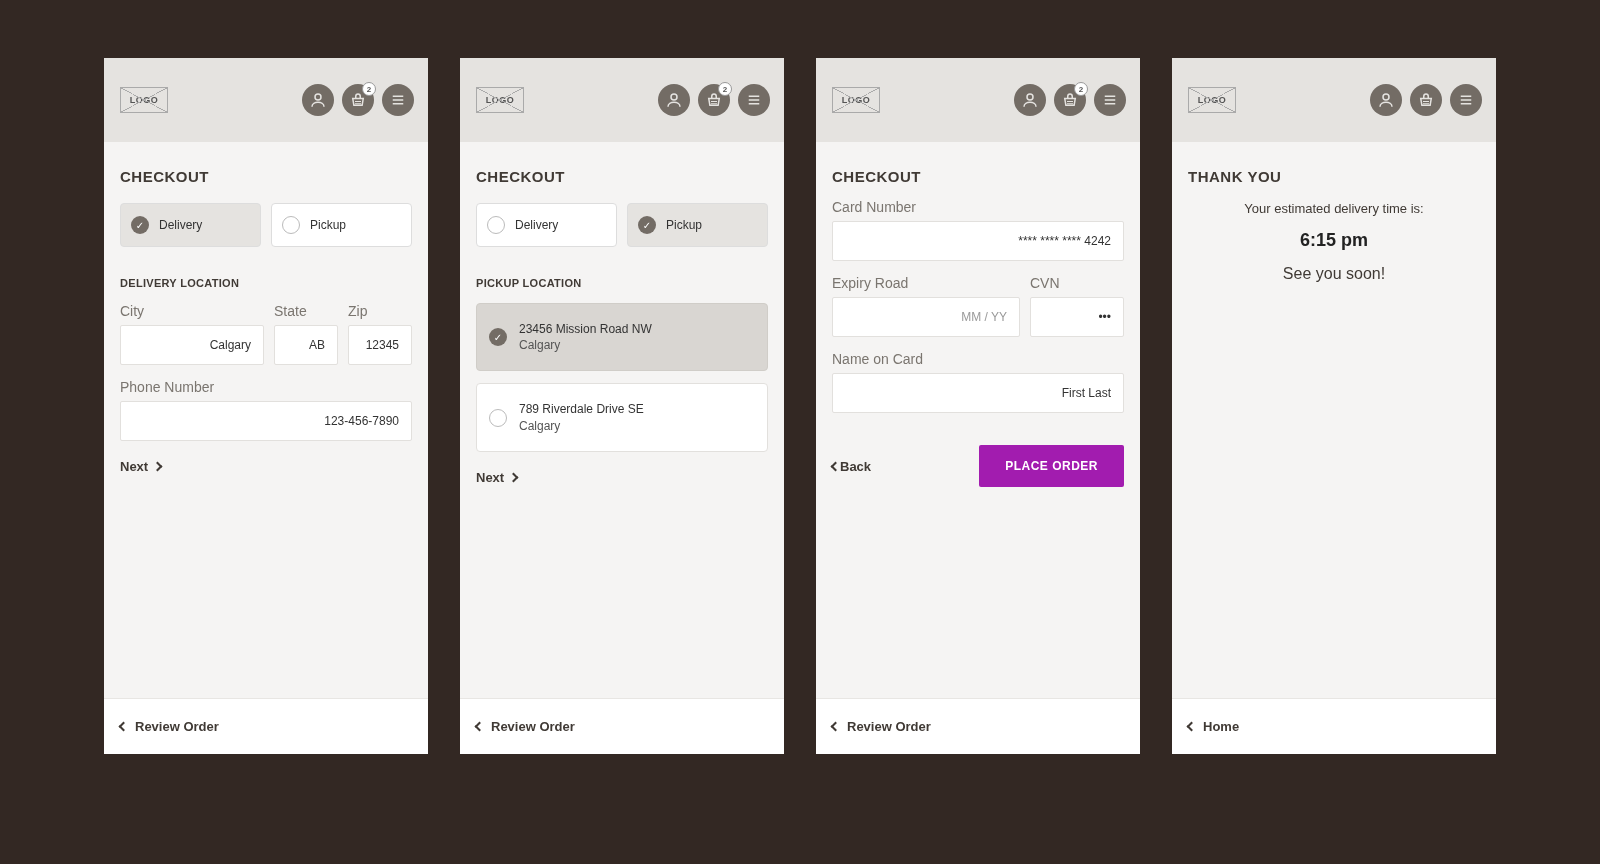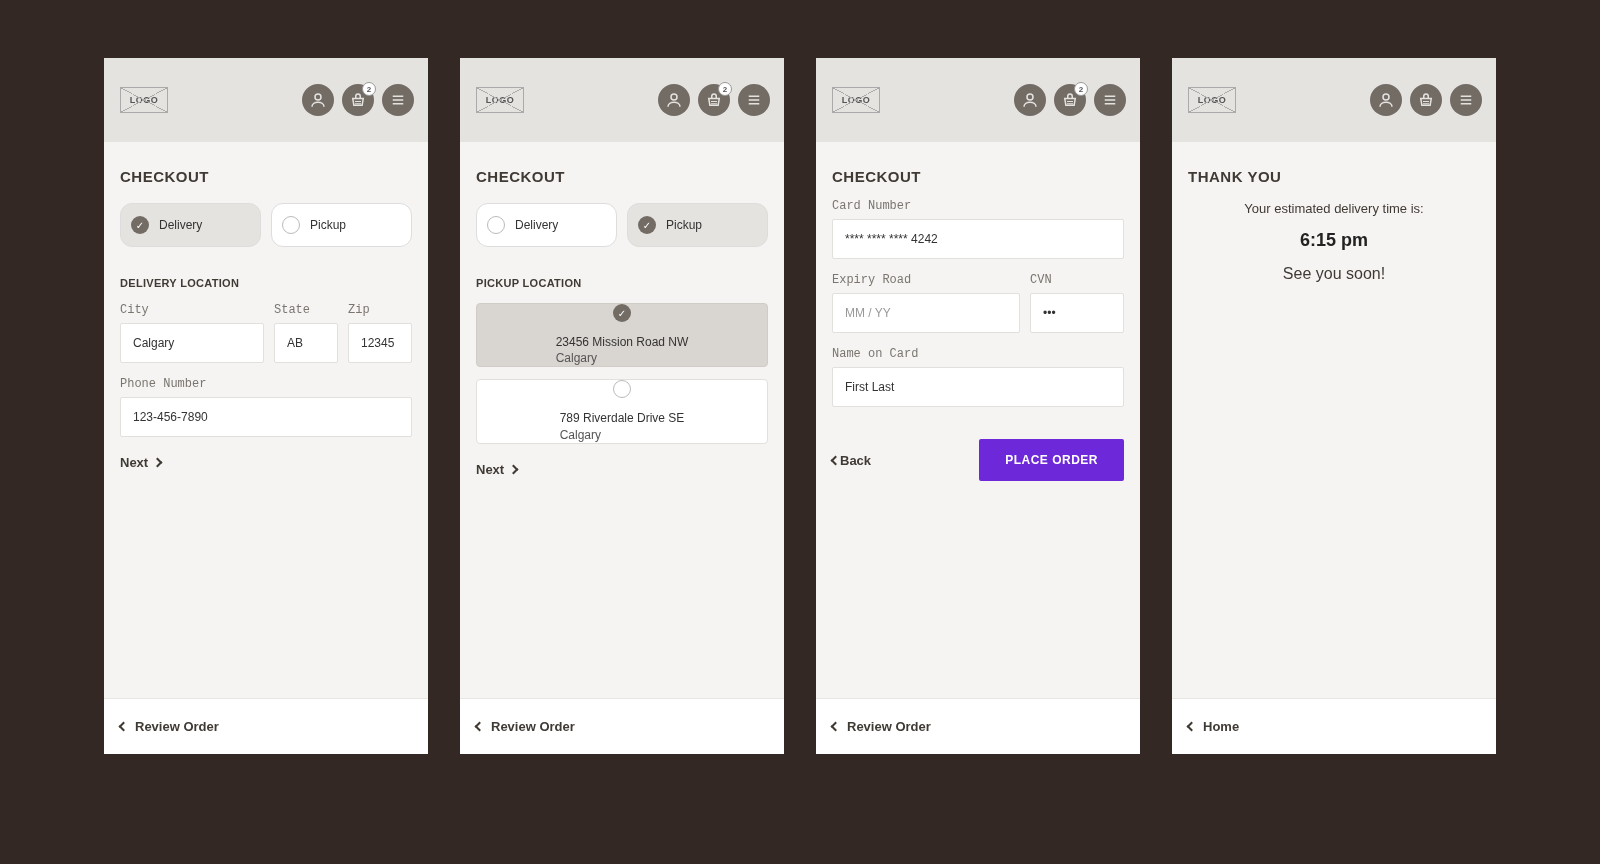--- a/index.html
+++ b/index.html
@@ -65,63 +65,62 @@
     font-size:8px;color:#555;font-weight:600;
     display:flex;align-items:center;justify-content:center;
   }
   .title {
     text-align:left; font-weight:700; letter-spacing:0.5px;
     color:#403a35; font-size:15px; margin-top:26px; margin-bottom:18px;
   }
   .content { padding: 0 16px; flex:1; }
   .seg { display:flex; gap:10px; }
   .seg-opt {
-    flex:1; height:44px; border:1px solid #ddd; border-radius:12px;
+    flex:1; height:44px; border:1px solid #ddd; border-radius:4px;
     background:#fff; display:flex; align-items:center; padding:0 10px; gap:10px;
     font-size:12px; color:#333;
   }
   .seg-opt.selected { background:#e5e3e0; }
   .radio { width:18px;height:18px;border-radius:50%;background:#fff;border:1px solid #bbb;display:flex;align-items:center;justify-content:center; flex-shrink:0;}
   .radio.on { background:#736c65; border:none; }
   .radio.on::after { content:"✓"; color:#fff; font-size:10px; }
   .section-label { font-size:11px; font-weight:700; letter-spacing:0.3px; color:#403a35; margin-top:30px; margin-bottom:14px;}
-  .fld-label { font-size:12px; color:#7a756f; margin-bottom:6px;font-family:Liberation Mono, monospace;}
+  .fld-label { font-size:14px; color:#7a756f; margin-bottom:6px;}
   .fld { margin-bottom:14px; }
   .input {
     width:100%; height:40px; border:1px solid #e2e0dd; background:#fff;
-    padding:0 12px; font-size:12px; color:#333; border-radius:2px;
+    padding:0 12px; font-size:12px; color:#333; border-radius:2px;text-align:right;
   }
   .input::placeholder { color:#999; }
   .row { display:flex; gap:10px; }
   .row .fld { flex:1; }
   .row .fld.small { flex:0 0 64px; }
   .next-row { display:flex; align-items:center; margin-top:18px; gap:6px; padding-right:2px;}
   .next-btn { font-size:13px; font-weight:700; color:#403a35; display:flex;align-items:center;gap:6px; cursor:pointer;}
   .chev { width:7px;height:7px;border-top:2px solid #403a35;border-right:2px solid #403a35;display:inline-block; }
   .chev.right { transform:rotate(45deg); }
   .chev.left  { transform:rotate(-135deg); }
   .footer {
     height:56px; background:#fff; border-top:1px solid #e8e6e3;
     display:flex; align-items:center; padding:0 16px;
   }
   .footer-link { font-size:13px; font-weight:700; color:#403a35; display:flex;align-items:center;gap:8px;}
   .footer-link .chev { border-color:#403a35; }
   
   .loc-item {
     border:1px solid #e2e0dd; border-radius:4px; background:#fff;
-    display:flex; align-items:center; gap:12px; padding:0 12px;
+    display:flex; align-items:center; gap:12px; padding:17px 12px;
     margin-bottom:12px;
-    flex-direction:column;
   }
   .loc-item.selected { background:#d9d6d2; border-color:#d0cdc8;}
   .loc-text { font-size:12px; color:#333; line-height:1.35;}
   .loc-text .sub { color:#555; }
   
   .btn-primary {
-    background:#6d28d9; color:#fff; font-size:12px; font-weight:700; letter-spacing:0.5px;
+    background:#a21caf; color:#fff; font-size:12px; font-weight:700; letter-spacing:0.5px;
     border:none; height:42px; padding:0 26px; border-radius:2px;
   }
   .pay-actions { display:flex; justify-content:space-between; align-items:center; margin-top:32px;}
   .back-link { font-size:13px; font-weight:700; color:#403a35; display:flex;align-items:center;gap:1px;}
   
   .ty-sub { text-align:center; font-size:13px; color:#403a35; margin-top:-2px;}
   .ty-time { text-align:center; font-size:18px; font-weight:700; color:#222; margin-top:14px;}
   .ty-see { text-align:center; font-size:16px; color:#403a35; margin-top:14px;}
 </style>
 </head>

